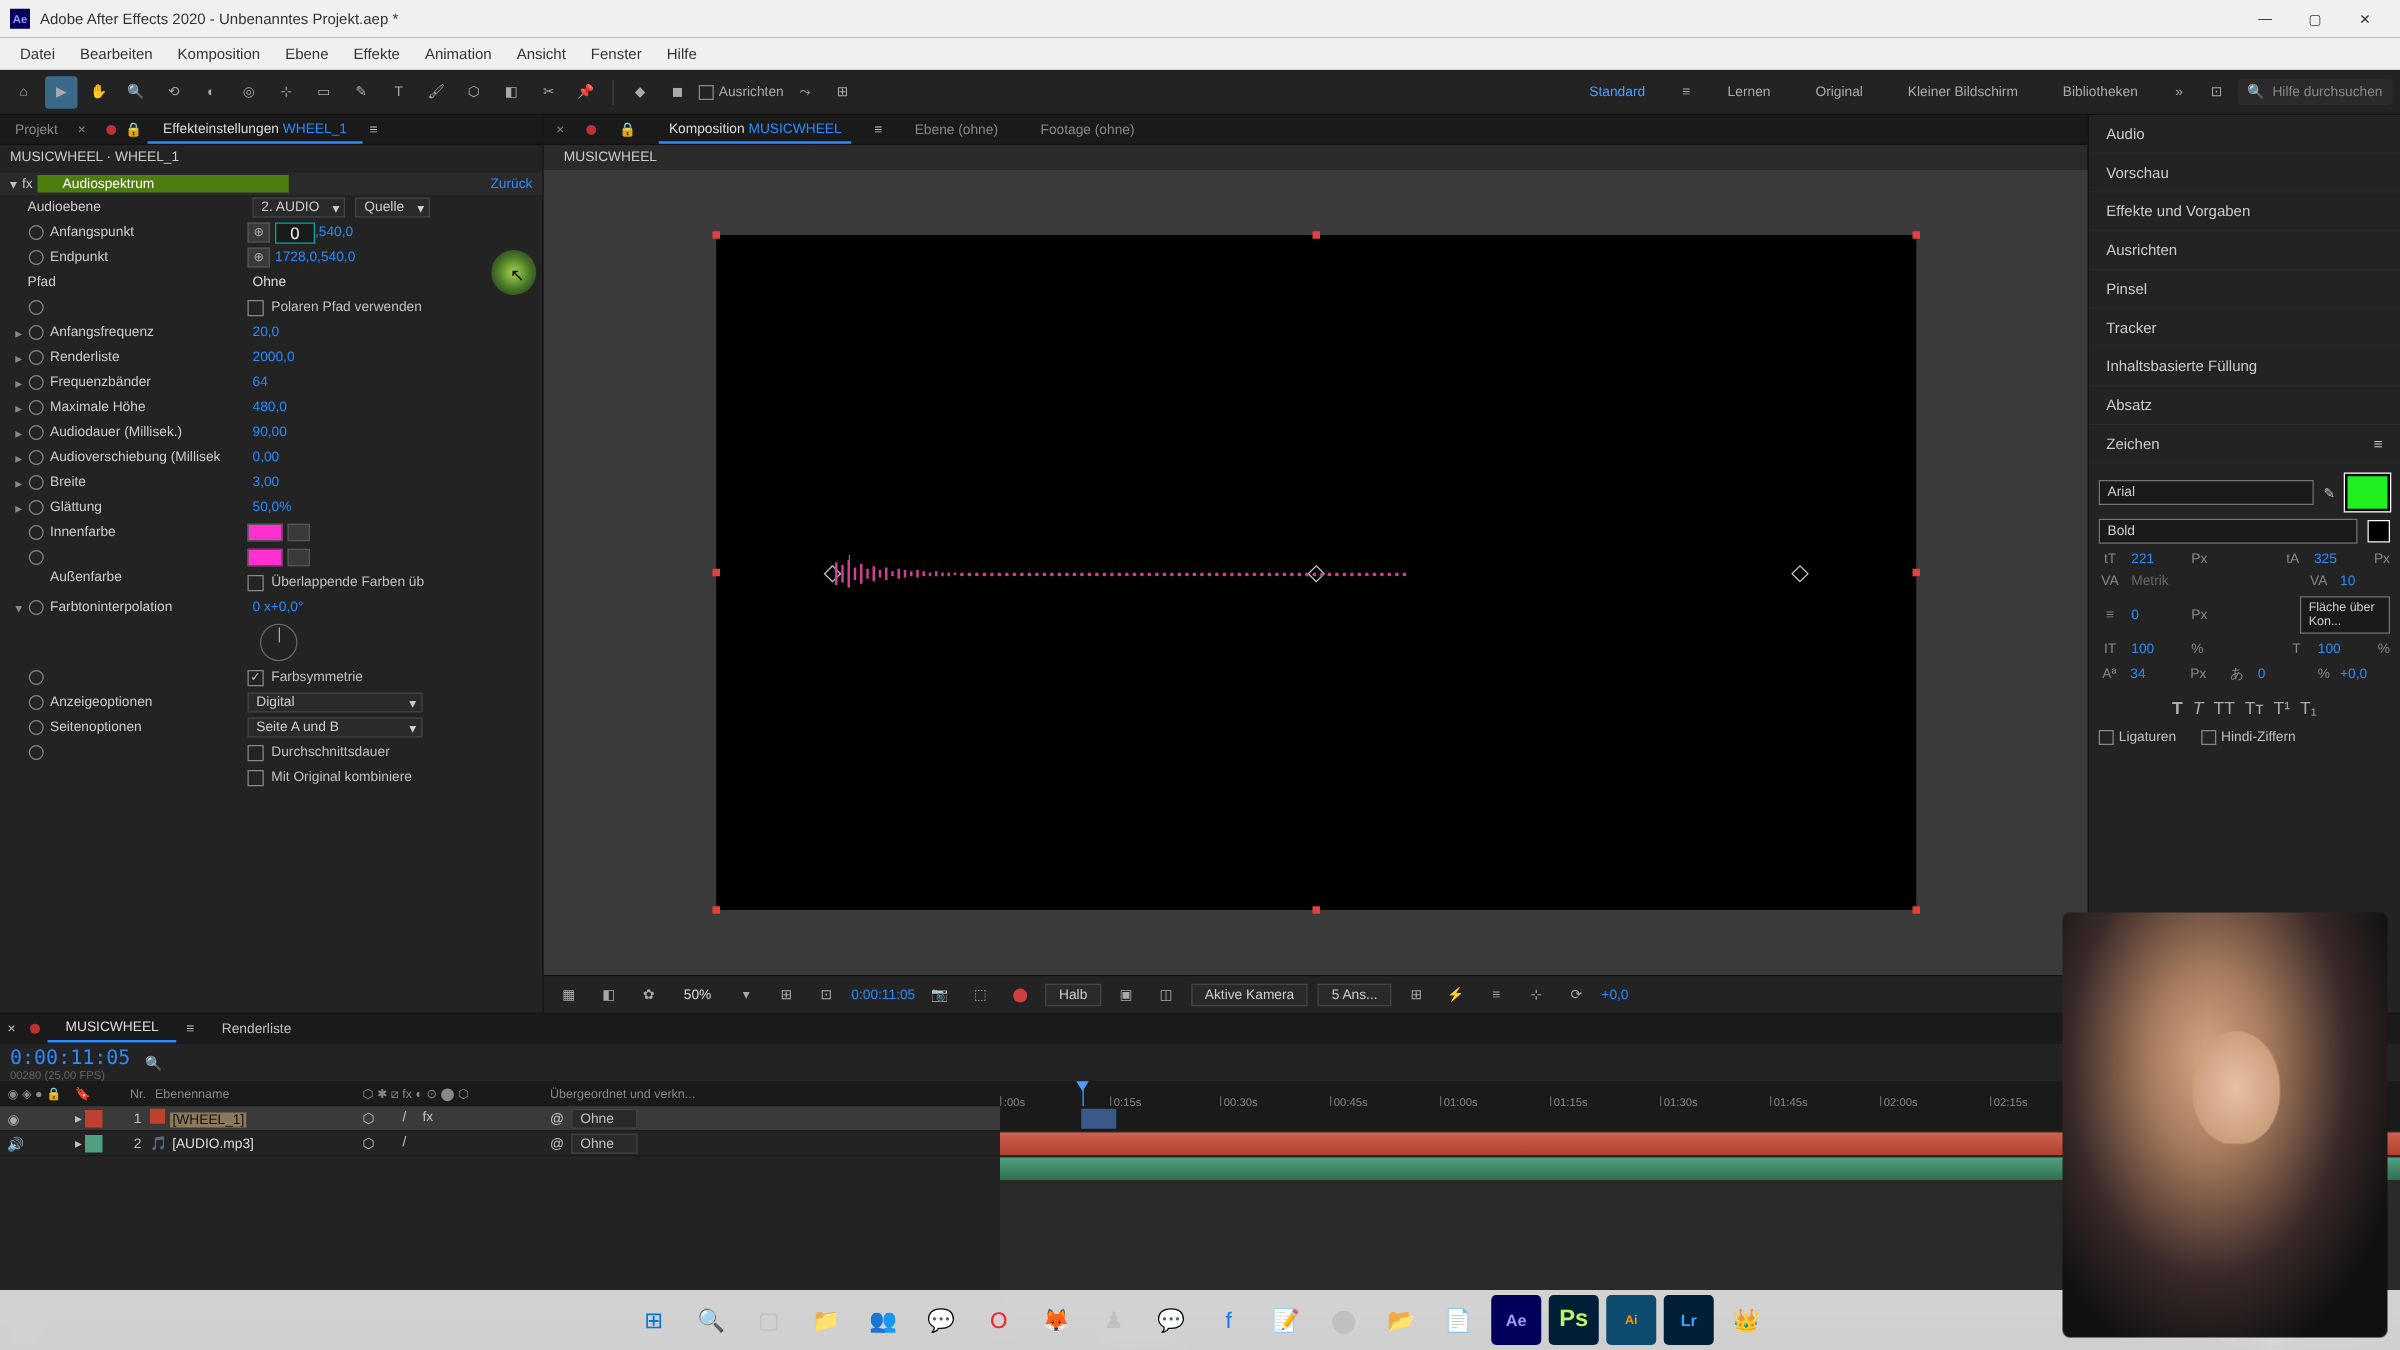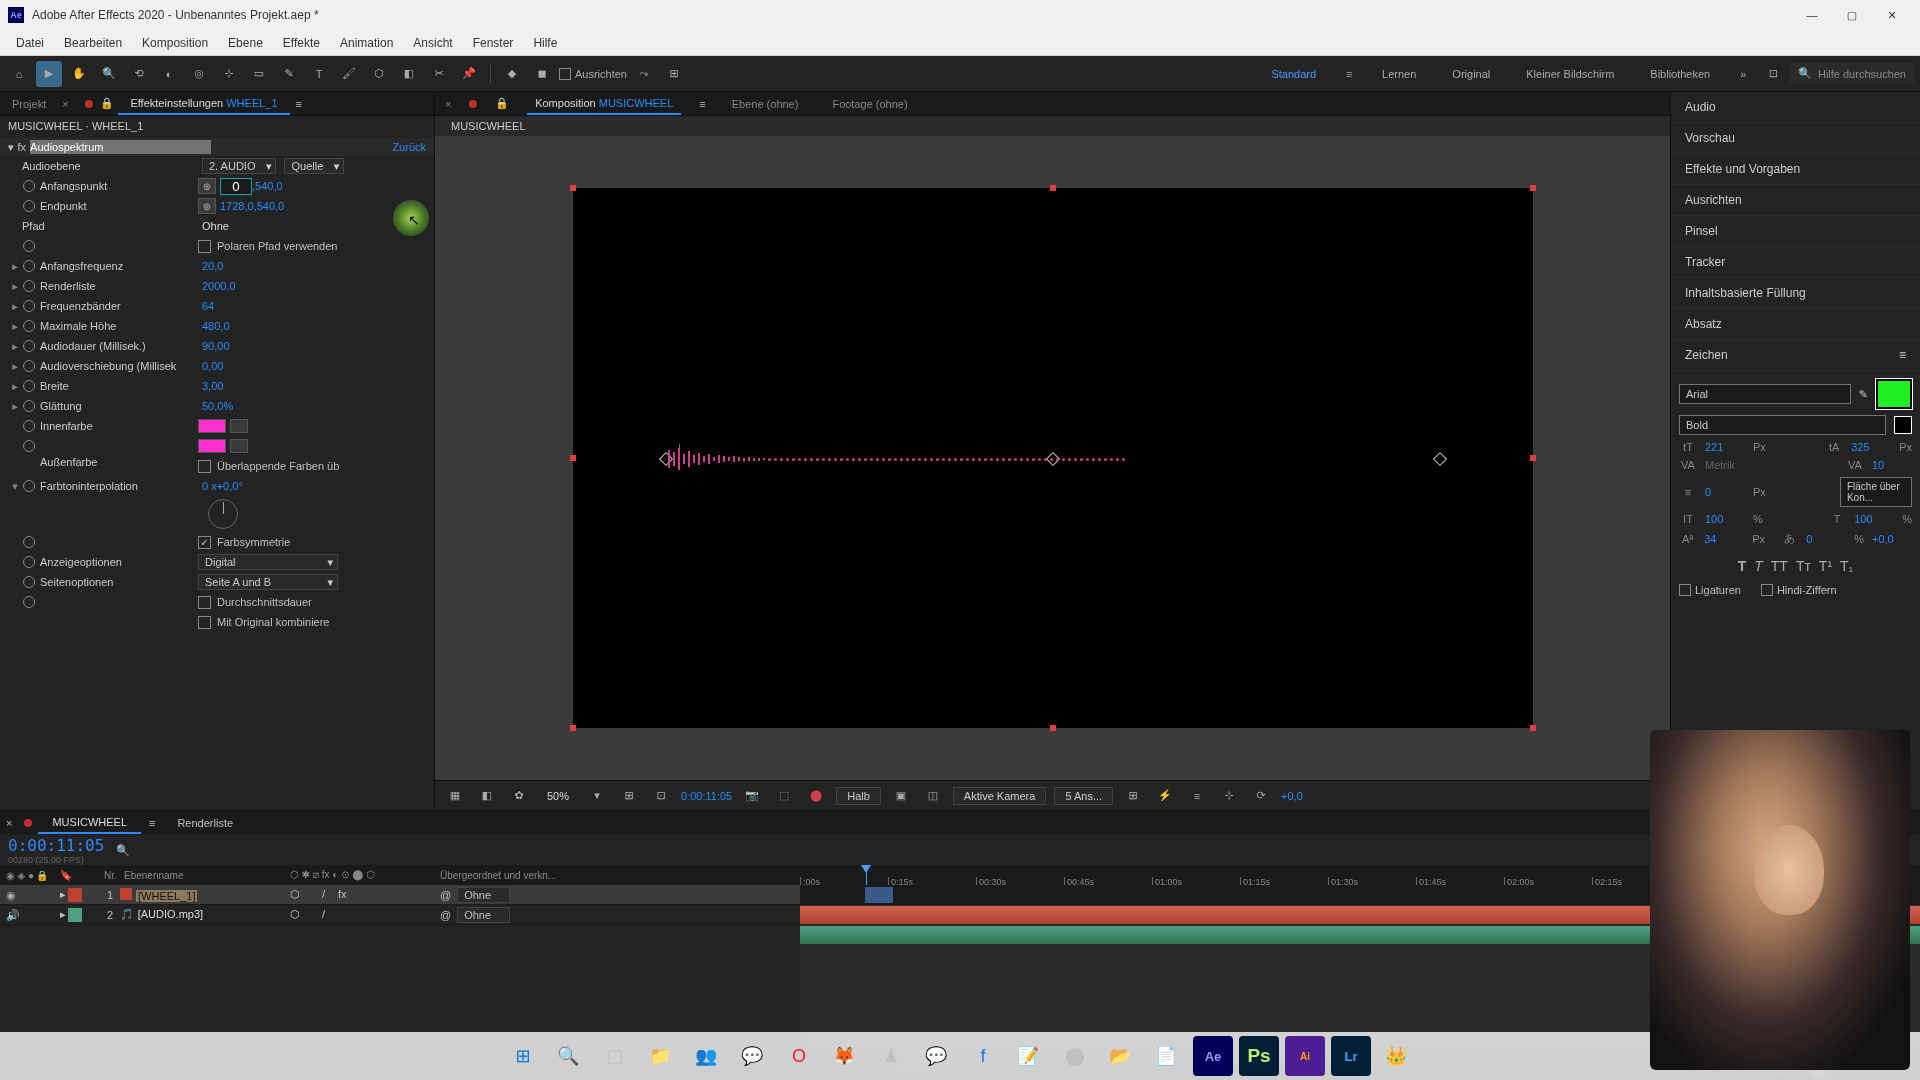--- a/index.html
+++ b/index.html
@@ -36,21 +36,21 @@
 .panel-tabs .tab-close { padding: 0 4px; color: #888; }
 .panel-tabs .lock-icon { padding: 0 4px; color: #888; }
 .panel-tabs .fxlabel { color: #2a8cff; }
 
 .breadcrumb { padding: 4px 8px; font-size: 11px; color: #ccc; }
 
 
 .fx-panel { flex: 1; overflow-y: auto; padding: 2px 0; }
 .fx-header { display: flex; align-items: center; padding: 2px 8px; background: #2a2a2a; }
 .fx-name { flex: 1; color: #fff; }
-.fx-name.highlight { background: #737373; padding: 1px 0; }
+.fx-name.highlight { background: #4d7c0f; padding: 1px 20px; }
 .fx-reset { color: #2a8cff; cursor: pointer; }
 
 .prop-row { display: flex; align-items: center; padding: 2px 8px; height: 20px; }
 .prop-row .expand { width: 14px; text-align: center; color: #888; cursor: pointer; }
 .prop-row .stopwatch { width: 14px; height: 14px; margin-right: 4px; display: inline-block; }
 .prop-row .stopwatch::before { content: ''; display: block; width: 10px; height: 10px; border: 1px solid #888; border-radius: 50%; margin: 1px; }
 .prop-row .label { flex: 0 0 180px; color: #ccc; }
 .prop-row .value { color: #2a8cff; cursor: pointer; }
 .prop-row .value-input { background: #1a1a1a; color: #fff; border: 1px solid #0aa; width: 32px; text-align: center; }
 .prop-row .value-text { color: #ddd; margin-right: 6px; }
@@ -767,16 +767,16 @@
   <span class="tb-icon" style="color:#ff7139;">🦊</span>
   <span class="tb-icon">♟</span>
   <span class="tb-icon" style="color:#a030f0;">💬</span>
   <span class="tb-icon" style="color:#1877f2;">f</span>
   <span class="tb-icon" style="color:#ffc83d;">📝</span>
   <span class="tb-icon">⬤</span>
   <span class="tb-icon" style="color:#ffc83d;">📂</span>
   <span class="tb-icon">📄</span>
   <span class="tb-icon" style="background:#00005b;color:#9999ff;font-weight:bold;font-size:13px;">Ae</span>
   <span class="tb-icon" style="background:#001e36;color:#bef264;font-weight:bold;font-size:19px;">Ps</span>
-  <span class="tb-icon" style="background:#4c1d95;color:#ff9a00;font-weight:bold;font-size:10px;">Ai</span>
+  <span class="tb-icon" style="background:#0c4a6e;color:#ff9a00;font-weight:bold;font-size:10px;">Ai</span>
   <span class="tb-icon" style="background:#001e36;color:#31a8ff;font-weight:bold;font-size:13px;">Lr</span>
   <span class="tb-icon" style="color:#ffc83d;">👑</span>
 </div>
 
 </body></html>

